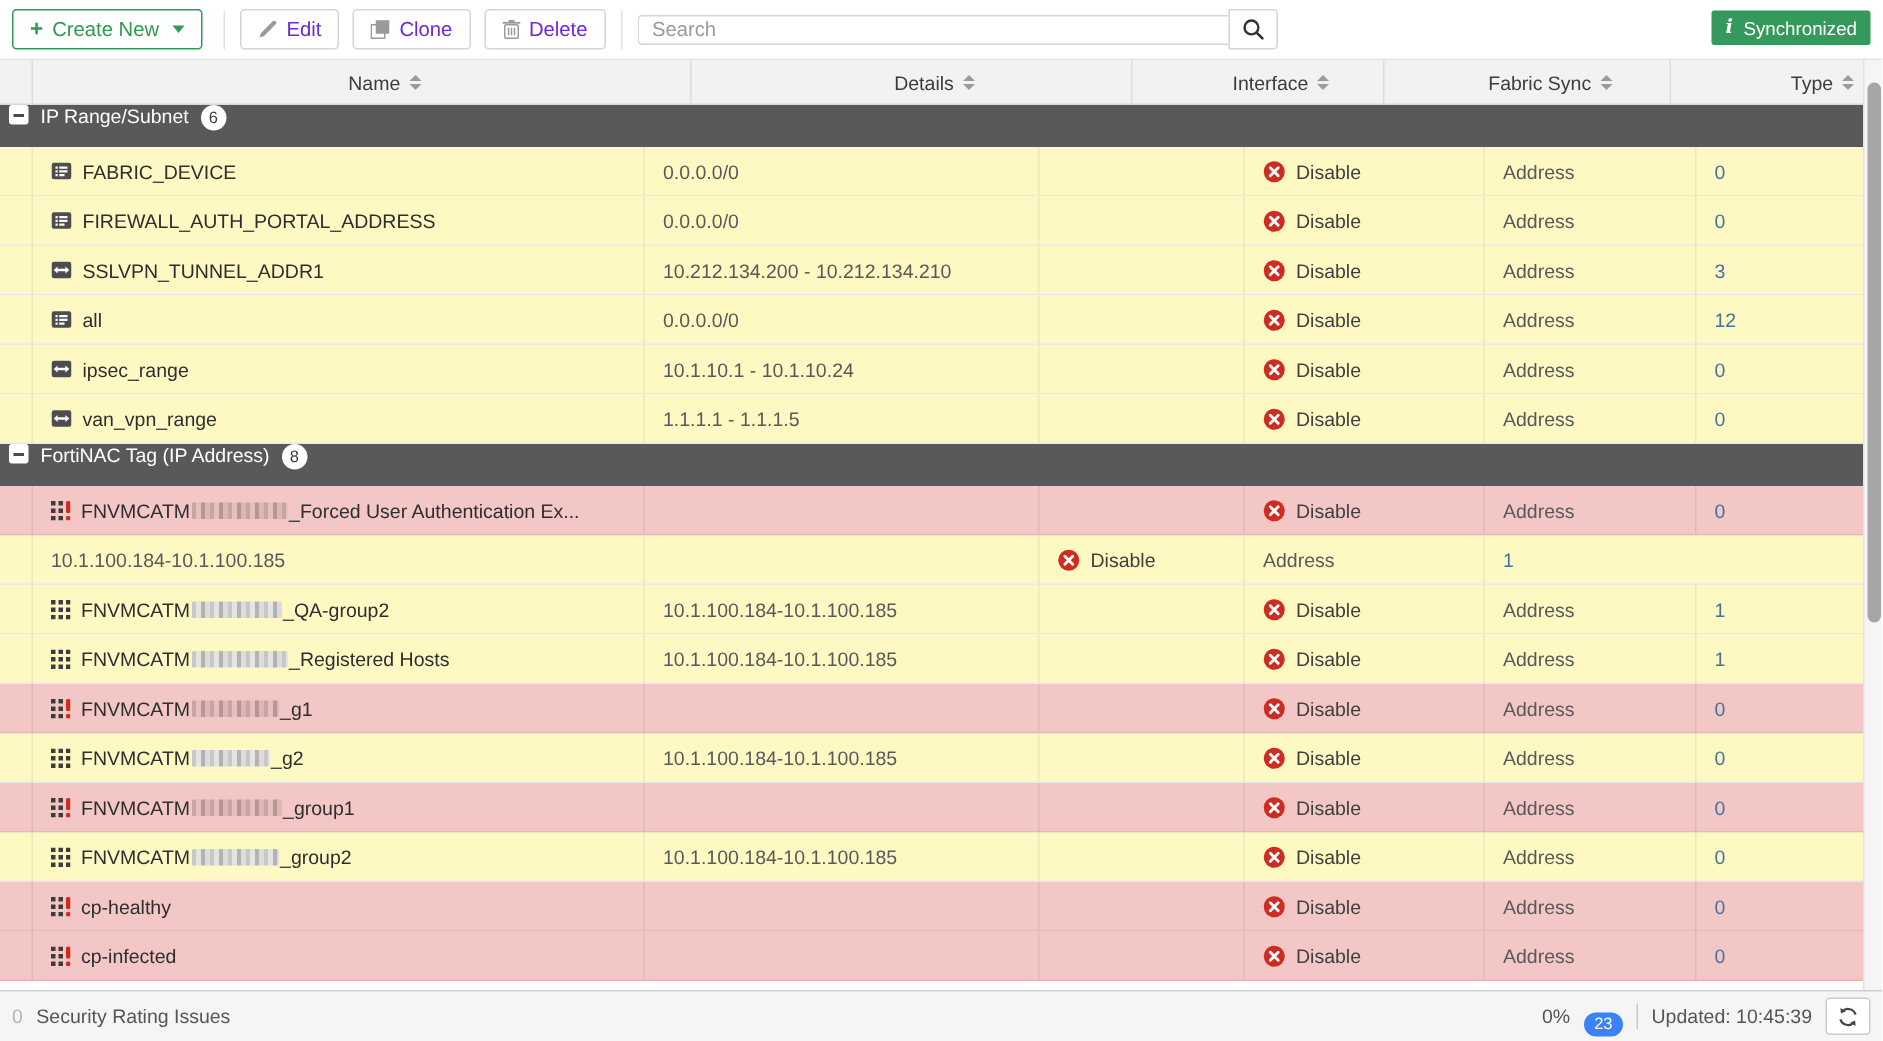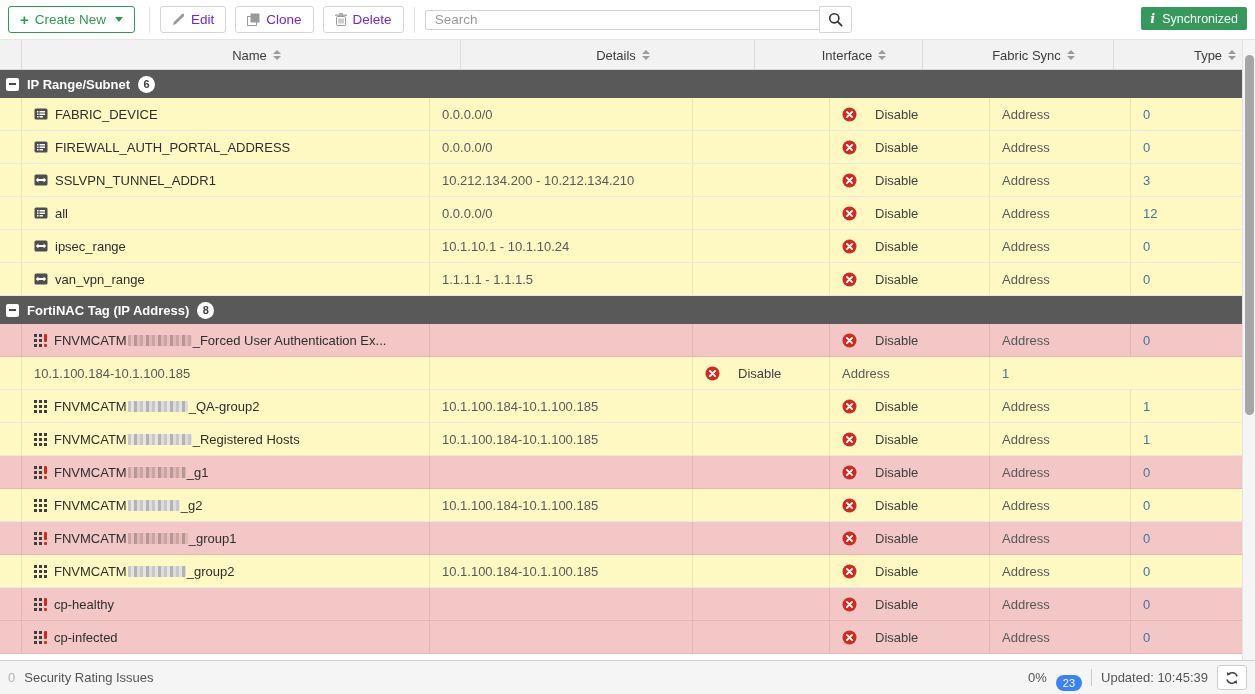--- a/index.html
+++ b/index.html
@@ -28,34 +28,34 @@
   .thead { height:30px; background:#f2f2f2; border-bottom:1px solid #d8d8d8; width:1242px;gap:31px; }
   .th { display:flex; align-items:center; justify-content:center; font-size:13px; color:#3c3c3c; border-right:1px solid #dcdcdc; height:30px; }
   .th:last-child { border-right:none;margin-top:41px; }
   .th-sel { border-right:1px solid #dcdcdc; }
   .sort { display:inline-flex; flex-direction:column; gap:2px; margin-left:6px; }
   .sort i { width:0; height:0; border-left:4px solid transparent; border-right:4px solid transparent; }
   .sort .up { border-bottom:4px solid #9b9b9b; }
   .sort .dn { border-top:4px solid #9b9b9b; }
 
   .tbody { width:1242px; height:590px; overflow:hidden; }
-  .group-header { height:28px; background:#595959; color:#fff; display:flex; align-items:center; gap:8px; padding-left:6px; width:1242px;font-weight:bold; }
+  .group-header { height:28px; background:#595959; color:#fff; display:flex; align-items:flex-start; gap:8px; padding-left:6px; width:1242px; }
   .collapse-box { width:13px; height:13px; background:#fff; border-radius:2px; display:flex; align-items:center; justify-content:center; }
   .collapse-box i { display:block; width:7px; height:2px; background:#4a4a4a; }
   .count-badge { min-width:17px; height:17px; border-radius:9px; background:#fff; color:#3f3f3f; font-size:11px; display:flex; align-items:center; justify-content:center; padding:0 4px; }
 
   .tr { height:33px; border-bottom:1px solid #e8e8e8; background:#fef9c3; }
   .tr.alt { background:#fef9c3; }
   .tr.highlight { background:#f2c7c5; border-bottom:1px solid #e6b6b4; }
   .td { display:flex; align-items:center; border-right:1px solid rgba(0,0,0,0.07); padding-left:12px; height:32px; overflow:hidden; white-space:nowrap; }
   .td:last-child { border-right:none; }
   .td-sel { padding-left:0; }
   .td-name { color:#2e2e2e; gap:7px; }
   .td-details, .td-type { color:#595959; }
-  .td-fabric { color:#3f3f3f; gap:18px; }
+  .td-fabric { color:#3f3f3f; gap:7px; }
   .td-ref a { color:#47729e; text-decoration:none; }
   .name-text { overflow:hidden; text-overflow:ellipsis; }
   .redacted { display:inline-block; height:11px; border-radius:1px; margin:0 1px; vertical-align:-1px;
               background:repeating-linear-gradient(90deg,#c7c7c7 0 3px,#e4e4e4 3px 6px,#b3b3b3 6px 9px,#dcdcdc 9px 12px);
               filter:blur(0.5px); }
   .tr.highlight .redacted { background:repeating-linear-gradient(90deg,#caa3a2 0 3px,#e6c0be 3px 6px,#b89694 6px 9px,#ddb7b5 9px 12px); }
   .row-icon { display:inline-flex; flex:none; }
 
   
   .scrollbar { position:absolute; top:0; right:0; width:13px; height:620px; background:#f5f5f5; border-left:1px solid #e3e3e3; }

